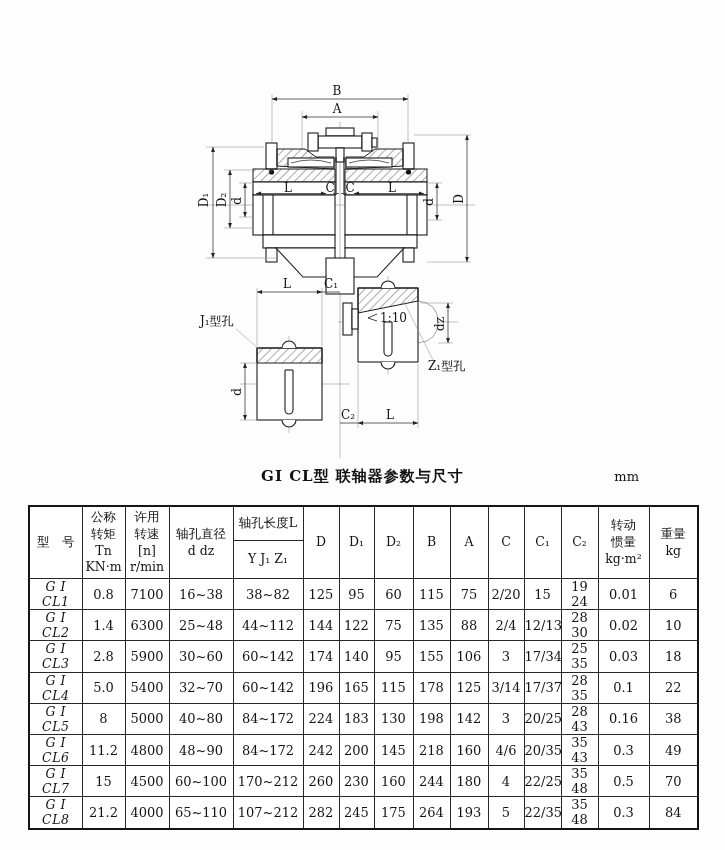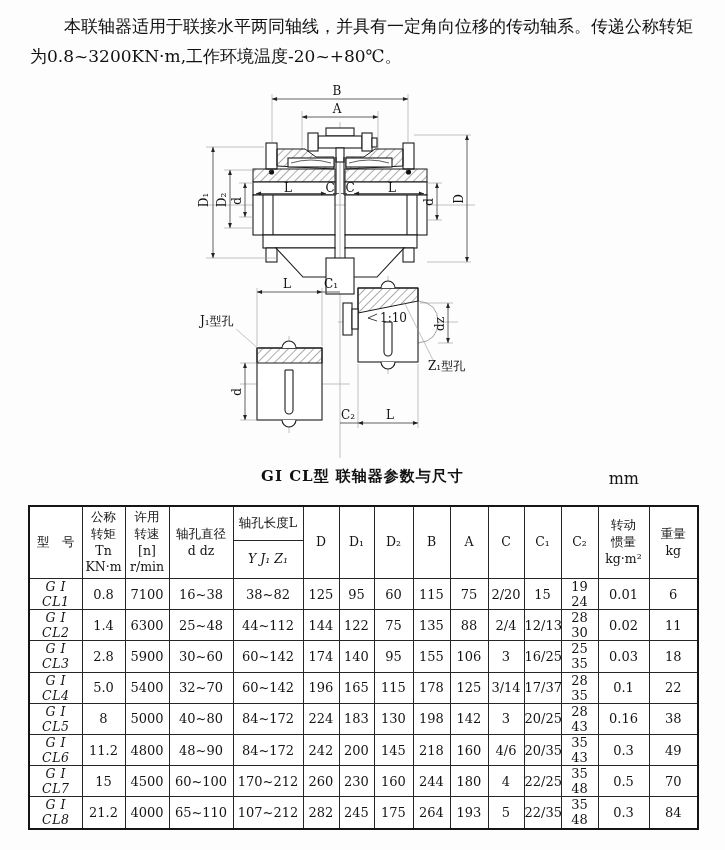--- a/index.html
+++ b/index.html
@@ -13,43 +13,42 @@
   }
   .diagram{position:absolute;left:25px;top:85px;}
   .diagram text{font-family:"DejaVu Serif","Liberation Serif",serif;font-size:12px;fill:#111;}
   .diagram .cjk{font-size:12px;}
   .thin{stroke:#9a9a9a;stroke-width:0.6;fill:none;}
   .dim{stroke:#3a3a3a;stroke-width:0.8;fill:none;}
   .part{stroke:#1c1c1c;stroke-width:1.1;fill:#ffffff;}
   .hatched{stroke:#1c1c1c;stroke-width:1;fill:url(#hatch);}
   .tbl-caption{position:absolute;top:466px;left:28px;width:669px;text-align:center;}
   .tbl-title{font-size:15px;font-weight:bold;letter-spacing:1px;color:#111;}
-  .tbl-unit{position:absolute;right:58px;top:3px;font-size:16px;font-weight:normal;}
+  .tbl-unit{position:absolute;right:58px;top:3px;font-size:13px;font-weight:normal;}
   table.spec{
     position:absolute;top:505px;left:28px;width:669px;
     border-collapse:collapse;table-layout:fixed;background:#fff;
     border:2px solid #151515;
   }
   table.spec th,table.spec td{
     border:1px solid #262626;text-align:center;vertical-align:middle;
     padding:0;font-weight:normal;color:#141414;
   }
   table.spec thead th{font-size:12.5px;line-height:1.35;}
   table.spec thead tr.h1 th{height:33px;}
-  table.spec thead tr.h2 th{height:37px;font-style:italic;}
+  table.spec thead tr.h2 th{height:37px;}
   table.spec tbody td{font-size:13px;height:30.2px;}
   table.spec tbody td:first-child{letter-spacing:0.5px;font-size:12.5px;font-style:italic;}
   .pre{white-space:pre-line;}
 </style>
 </head>
 <body>
 
 <div class="page">
 
-  <p class="intro">本联轴器适用于联接水平两同轴线，并具有一定角向位移的传动轴系。传递公称转矩为0.8~3200KN·m,工作环境温度-20~+80℃。</p>
 
   <svg class="diagram" width="480" height="380" viewBox="25 85 480 380" xmlns="http://www.w3.org/2000/svg">
     <defs>
       <pattern id="hatch" width="6" height="6" patternUnits="userSpaceOnUse" patternTransform="rotate(45)">
         <line x1="0" y1="0" x2="0" y2="6" stroke="#5a5a5a" stroke-width="1"></line>
       </pattern>
       <marker id="arr" viewBox="0 0 10 10" refX="9" refY="5" markerWidth="9" markerHeight="7" orient="auto-start-reverse">
         <path d="M0,1.5 L9,5 L0,8.5 z" fill="#222"></path>
       </marker>
     </defs>
@@ -290,35 +289,35 @@
           <td>44~112</td>
           <td>144</td>
           <td>122</td>
           <td>75</td>
           <td>135</td>
           <td>88</td>
           <td>2/4</td>
           <td>12/13</td>
           <td>28 30</td>
           <td>0.02</td>
-          <td>11</td>
+          <td>10</td>
         </tr>
         <tr>
           <td>G I CL3</td>
           <td>2.8</td>
           <td>5900</td>
           <td>30~60</td>
           <td>60~142</td>
           <td>174</td>
           <td>140</td>
           <td>95</td>
           <td>155</td>
           <td>106</td>
           <td>3</td>
-          <td>16/25</td>
+          <td>17/34</td>
           <td>25 35</td>
           <td>0.03</td>
           <td>18</td>
         </tr>
         <tr>
           <td>G I CL4</td>
           <td>5.0</td>
           <td>5400</td>
           <td>32~70</td>
           <td>60~142</td>

